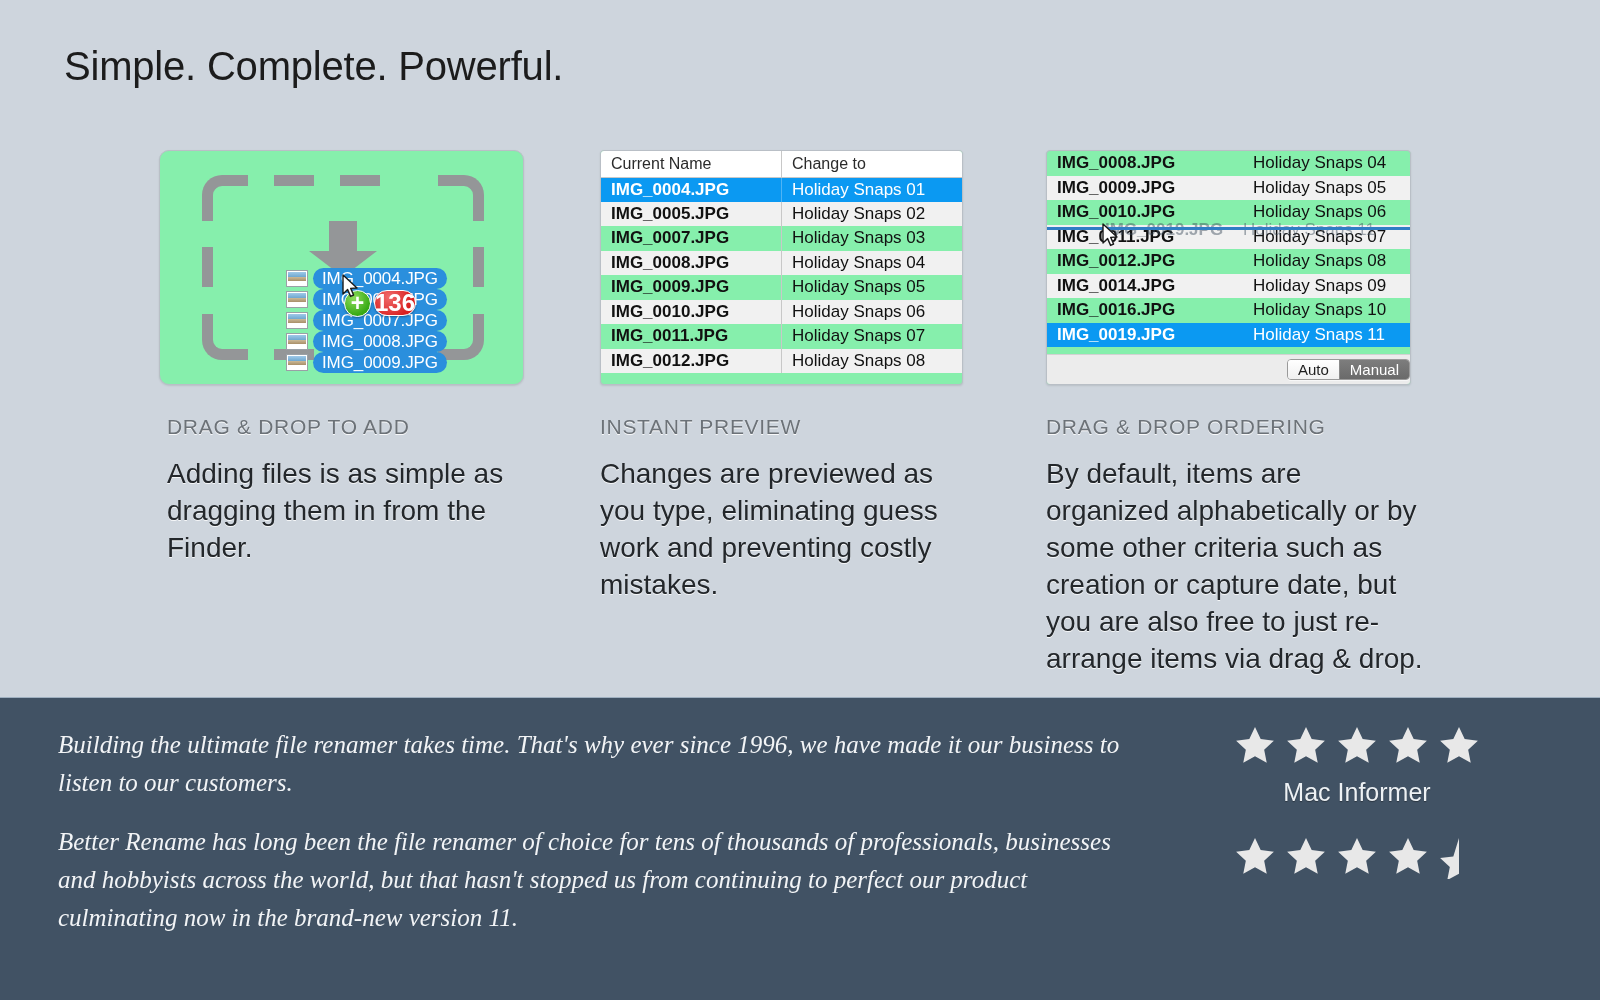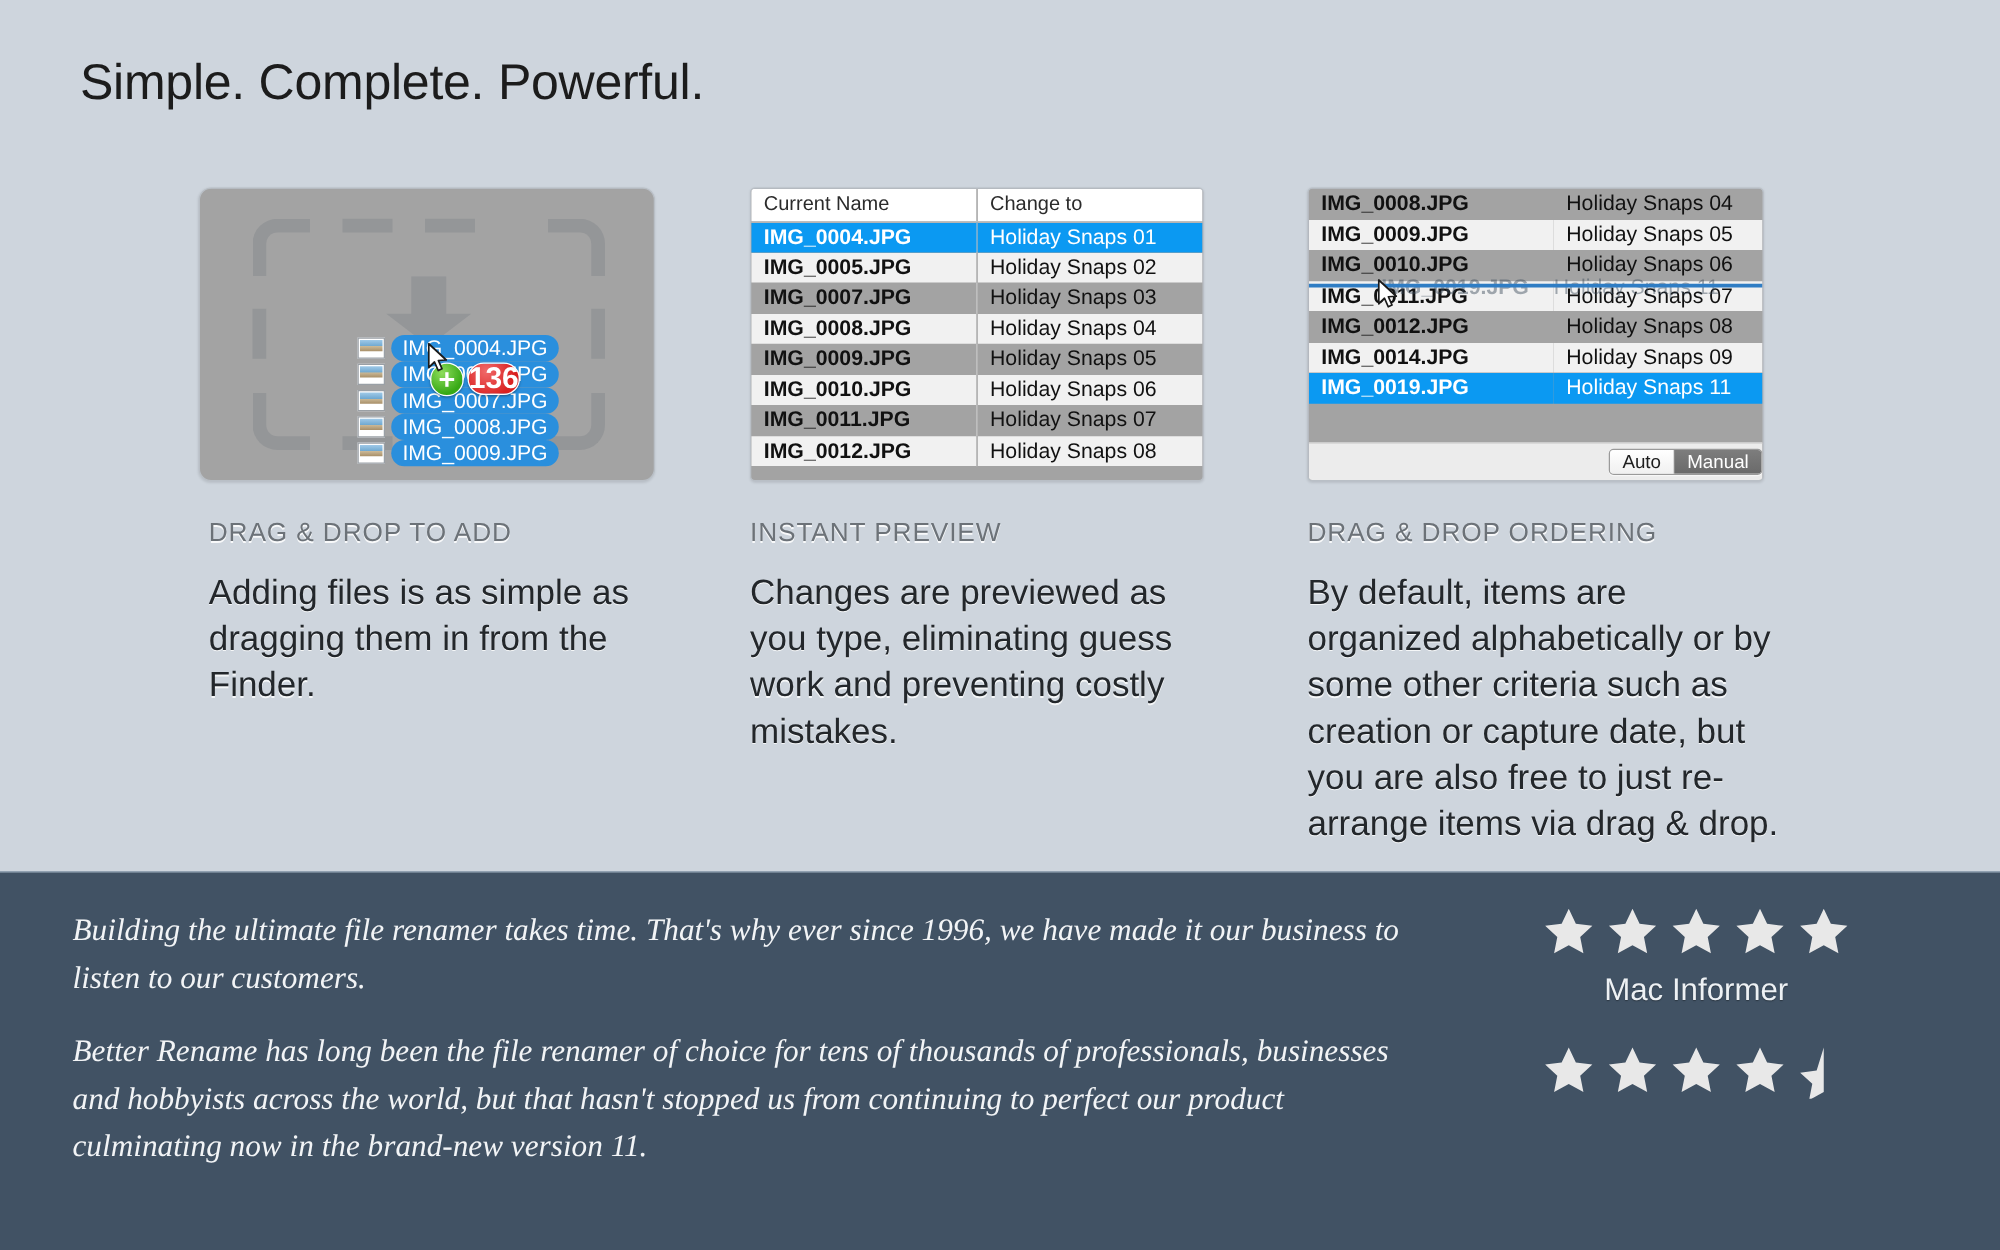--- a/index.html
+++ b/index.html
@@ -43,21 +43,21 @@
     display: flex;
   }
 
   .col { position: relative; }
   .col-1 { margin-left: 159px; width: 365px; }
   .col-2 { margin-left: 76px; width: 363px; }
   .col-3 { margin-left: 83px; width: 365px; }
 
   .card {
     position: relative;
-    background: #a3a3a3;
+    background: #86efac;
     border: 1px solid #b9bfc6;
     border-radius: 10px;
     overflow: hidden;
     box-shadow: 0 1px 2px rgba(0,0,0,0.10);
   }
 
   .card-1 { height: 235px; }
   .card-2 { height: 235px; border-radius: 4px; }
   .card-3 { height: 235px; border-radius: 4px; }
 
@@ -478,20 +478,24 @@
                 <td class="c2">Holiday Snaps 07</td>
               </tr>
               <tr>
                 <td class="c1">IMG_0012.JPG</td>
                 <td class="c2">Holiday Snaps 08</td>
               </tr>
               <tr class="row-alt">
                 <td class="c1">IMG_0014.JPG</td>
                 <td class="c2">Holiday Snaps 09</td>
               </tr>
+              <tr>
+                <td class="c1">IMG_0016.JPG</td>
+                <td class="c2">Holiday Snaps 10</td>
+              </tr>
               <tr class="row-sel">
                 <td class="c1">IMG_0019.JPG</td>
                 <td class="c2">Holiday Snaps 11</td>
               </tr>
             </tbody>
           </table>
 
           <div class="ghost-row">
             <span class="ghost-name">IMG_0019.JPG</span>
             <span class="ghost-new">Holiday Snaps 11</span>

